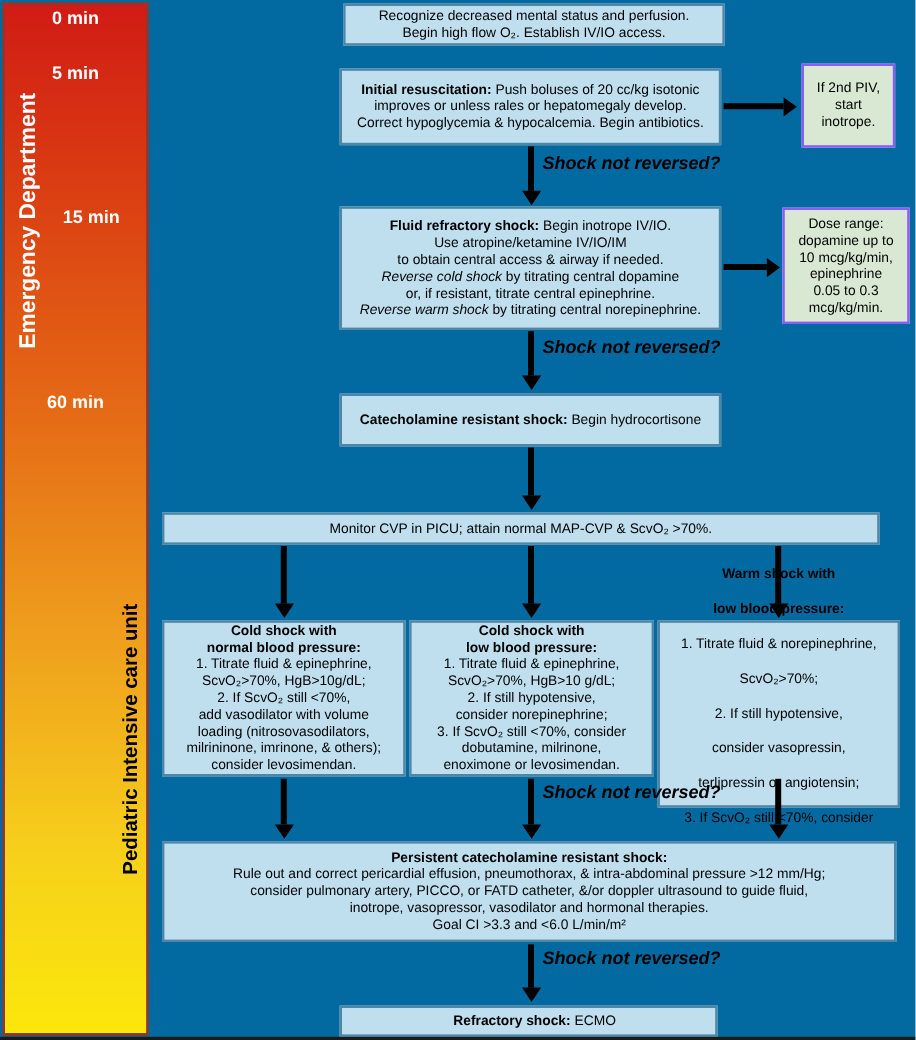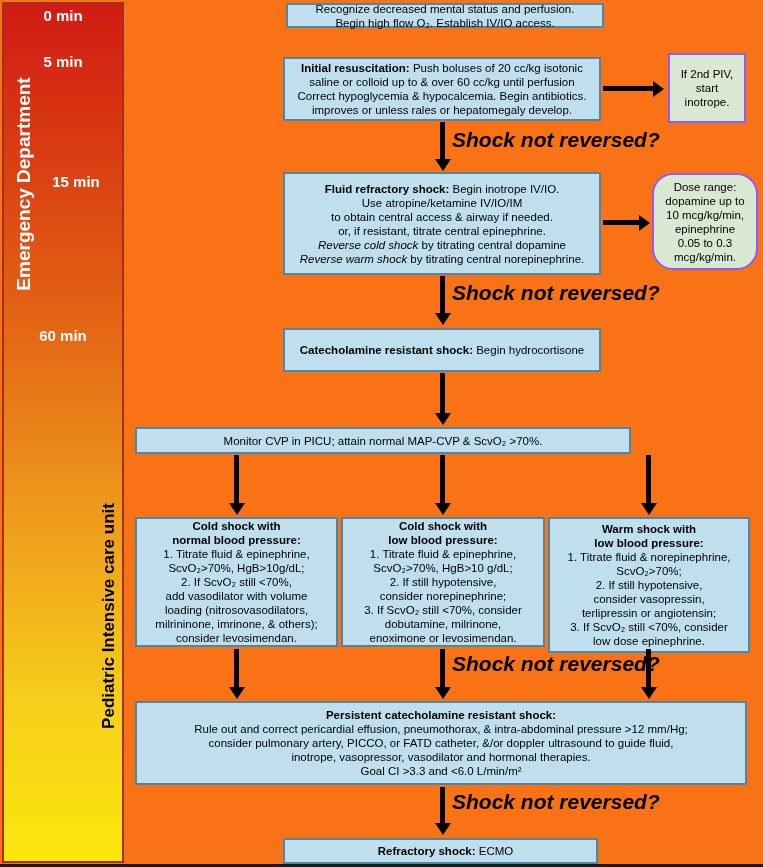--- a/index.html
+++ b/index.html
@@ -1,32 +1,32 @@
 <!DOCTYPE html>
 <html><head>
 <meta charset="utf-8">
 <style>
   html,body { margin:0; padding:0; background:#fff; }
   .canvas {
-    position:relative; width:763px; height:867px; background:#f97316;
+    position:relative; width:763px; height:867px; background:#0369a1;
     font-family:"Liberation Sans", sans-serif; overflow:hidden;
   }
   .box {
     position:absolute; box-sizing:border-box;
     display:flex; flex-direction:column; justify-content:center; align-items:center;
     text-align:center; font-size:11.5px; line-height:14px; color:#000;
   }
   .blue  { background:#bfdfef; border:2px solid #4e86a6; }
   .green { background:#d9e8d3; border:2px solid #8b5cf6; }
   .tline { white-space:nowrap; }
   .seg-b { font-weight:bold; }
   .seg-i { font-style:italic; }
   .shock-label {
     position:absolute; font-weight:bold; font-style:italic;
-    font-size:21px; color:#000; white-space:nowrap;
+    font-size:15px; color:#000; white-space:nowrap;
   }
   .varrow { position:absolute; width:5px; background:#000; }
   .varrow::after {
     content:""; position:absolute; left:50%; bottom:-12px; transform:translateX(-50%);
     width:0; height:0;
     border-left:8px solid transparent; border-right:8px solid transparent;
     border-top:12px solid #000;
   }
   .harrow { position:absolute; height:5px; background:#000; }
   .harrow::after {
@@ -60,73 +60,72 @@
 
   <div class="sidebar">
     <div class="time" style="top:3px;">0 min</div>
     <div class="time" style="top:49px;">5 min</div>
     <div class="time" style="top:169px;padding-left:26px;">15 min</div>
     <div class="time" style="top:323px;text-align:center;">60 min</div>
     <div class="vlabel ed">Emergency Department</div>
     <div class="vlabel picu">Pediatric Intensive care unit</div>
   </div>
 
-  <div class="box blue" style="left:286px; top:3px;   width:318px; height:25px;">
+  <div class="box blue" style="left:286px; top:3px;   width:318px; height:35px;">
       <div class="tline"><span>Recognize decreased mental status and perfusion.</span></div>
       <div class="tline"><span>Begin high flow O₂. Establish IV/IO access.</span></div>
     </div>
 
   <div class="box blue" style="left:283px; top:57px;  width:318px; height:64px;">
       <div class="tline"><span class="seg-b">Initial resuscitation:</span><span> Push boluses of 20 cc/kg isotonic</span></div>
-      <div class="tline"><span>saline or colloid up to &amp; over 60 cc/kg until perfusion</span></div>
+      <div class="tline"><span>improves or unless rales or hepatomegaly develop.</span></div>
       <div class="tline"><span>Correct hypoglycemia &amp; hypocalcemia. Begin antibiotics.</span></div>
-      <div class="tline"><span>improves or unless rales or hepatomegaly develop.</span></div>
     </div>
 
   <div class="box green" style="left:668px; top:53px; width:78px; height:70px;">
       <div class="tline"><span>If 2nd PIV,</span></div>
       <div class="tline"><span>start</span></div>
       <div class="tline"><span>inotrope.</span></div>
     </div>
 
   <div class="harrow" style="left:603px; top:86px; width:50px;"></div>
 
   <div class="varrow" style="left:440px; top:122px; height:37px;"></div>
   <div class="shock-label" style="left:452px; top:128px;">Shock not reversed?</div>
 
   <div class="box blue" style="left:283px; top:172px; width:318px; height:103px;">
       <div class="tline"><span class="seg-b">Fluid refractory shock:</span><span> Begin inotrope IV/IO.</span></div>
       <div class="tline"><span>Use atropine/ketamine IV/IO/IM</span></div>
       <div class="tline"><span>to obtain central access &amp; airway if needed.</span></div>
+      <div class="tline"><span class="seg-i">Reverse cold shock</span><span> by titrating central dopamine</span></div>
       <div class="tline"><span>or, if resistant, titrate central epinephrine.</span></div>
-      <div class="tline"><span class="seg-i">Reverse cold shock</span><span> by titrating central dopamine</span></div>
       <div class="tline"><span class="seg-i">Reverse warm shock</span><span> by titrating central norepinephrine.</span></div>
     </div>
 
-  <div class="box green" style="left:652px; top:173px; width:106px; height:97px;border-radius:21px;">
+  <div class="box green" style="left:652px; top:173px; width:106px; height:97px;">
       <div class="tline"><span>Dose range:</span></div>
       <div class="tline"><span>dopamine up to</span></div>
       <div class="tline"><span>10 mcg/kg/min,</span></div>
       <div class="tline"><span>epinephrine</span></div>
       <div class="tline"><span>0.05 to 0.3</span></div>
       <div class="tline"><span>mcg/kg/min.</span></div>
     </div>
 
   <div class="harrow" style="left:603px; top:220px; width:36px;"></div>
 
   <div class="varrow" style="left:440px; top:276px; height:37px;"></div>
   <div class="shock-label" style="left:452px; top:281px;">Shock not reversed?</div>
 
   <div class="box blue" style="left:283px; top:328px; width:318px; height:44px;text-align:right;">
       <div class="tline"><span class="seg-b">Catecholamine resistant shock:</span><span> Begin hydrocortisone</span></div>
     </div>
 
   <div class="varrow" style="left:440px; top:373px; height:40px;"></div>
 
-  <div class="box blue" style="left:135px; top:427px; width:496px; height:27px;">
+  <div class="box blue" style="left:135px; top:427px; width:598px; height:27px;">
       <div class="tline"><span>Monitor CVP in PICU; attain normal MAP-CVP &amp; ScvO₂ &gt;70%.</span></div>
     </div>
 
   <div class="varrow" style="left:234px; top:455px; height:48px;"></div>
   <div class="varrow" style="left:440px; top:455px; height:48px;"></div>
   <div class="varrow" style="left:646px; top:455px; height:48px;"></div>
 
   <div class="box blue" style="left:135px; top:517px; width:203px; height:130px;">
       <div class="tline"><span class="seg-b">Cold shock with</span></div>
       <div class="tline"><span class="seg-b">normal blood pressure:</span></div>
@@ -142,21 +141,21 @@
       <div class="tline"><span class="seg-b">Cold shock with</span></div>
       <div class="tline"><span class="seg-b">low blood pressure:</span></div>
       <div class="tline"><span>1. Titrate fluid &amp; epinephrine,</span></div>
       <div class="tline"><span>ScvO₂&gt;70%, HgB&gt;10 g/dL;</span></div>
       <div class="tline"><span>2. If still hypotensive,</span></div>
       <div class="tline"><span>consider norepinephrine;</span></div>
       <div class="tline"><span>3. If ScvO₂ still &lt;70%, consider</span></div>
       <div class="tline"><span>dobutamine, milrinone,</span></div>
       <div class="tline"><span>enoximone or levosimendan.</span></div>
     </div>
-  <div class="box blue" style="left:548px; top:517px; width:202px; height:136px;">
+  <div class="box blue" style="left:548px; top:517px; width:202px; height:156px;gap:15px;">
       <div class="tline"><span class="seg-b">Warm shock with</span></div>
       <div class="tline"><span class="seg-b">low blood pressure:</span></div>
       <div class="tline"><span>1. Titrate fluid &amp; norepinephrine,</span></div>
       <div class="tline"><span>ScvO₂&gt;70%;</span></div>
       <div class="tline"><span>2. If still hypotensive,</span></div>
       <div class="tline"><span>consider vasopressin,</span></div>
       <div class="tline"><span>terlipressin or angiotensin;</span></div>
       <div class="tline"><span>3. If ScvO₂ still &lt;70%, consider</span></div>
       <div class="tline"><span>low dose epinephrine.</span></div>
     </div>

